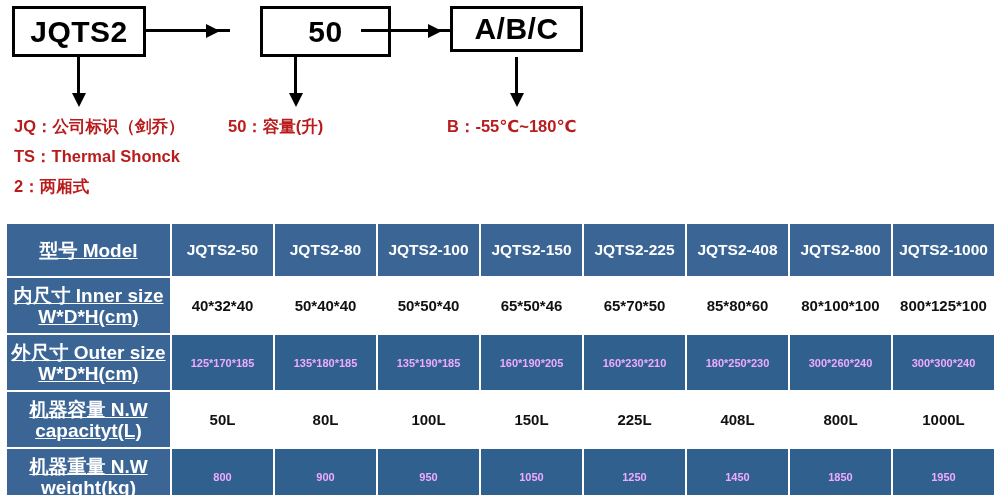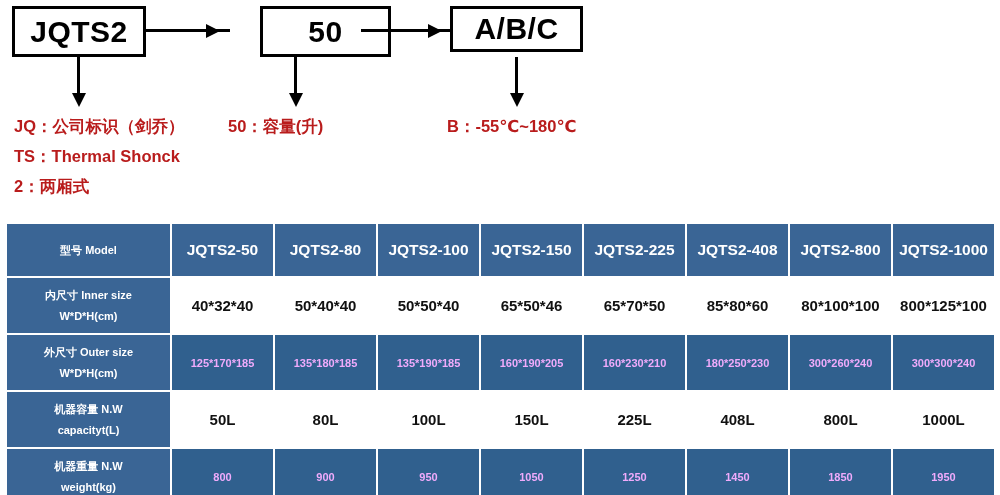--- a/index.html
+++ b/index.html
@@ -79,23 +79,24 @@
   }
   #spec-table td {
     text-align:center;
     vertical-align:middle;
     font-weight:bold;
     padding:2px 1px;
   }
   .rowlabel {
     background:#3a6595;
     color:#ffffff;
-    font-size:11px;
+    font-size:19px;
     line-height:21px;
     width:163px;
+    text-decoration:underline;
   }
   .hdr-cell {
     background:#3a6595;
     color:#ffffff;
     font-size:15.5px;
   }
   .cell-white {
     background:#ffffff;
     color:#111111;
     font-size:15px;

